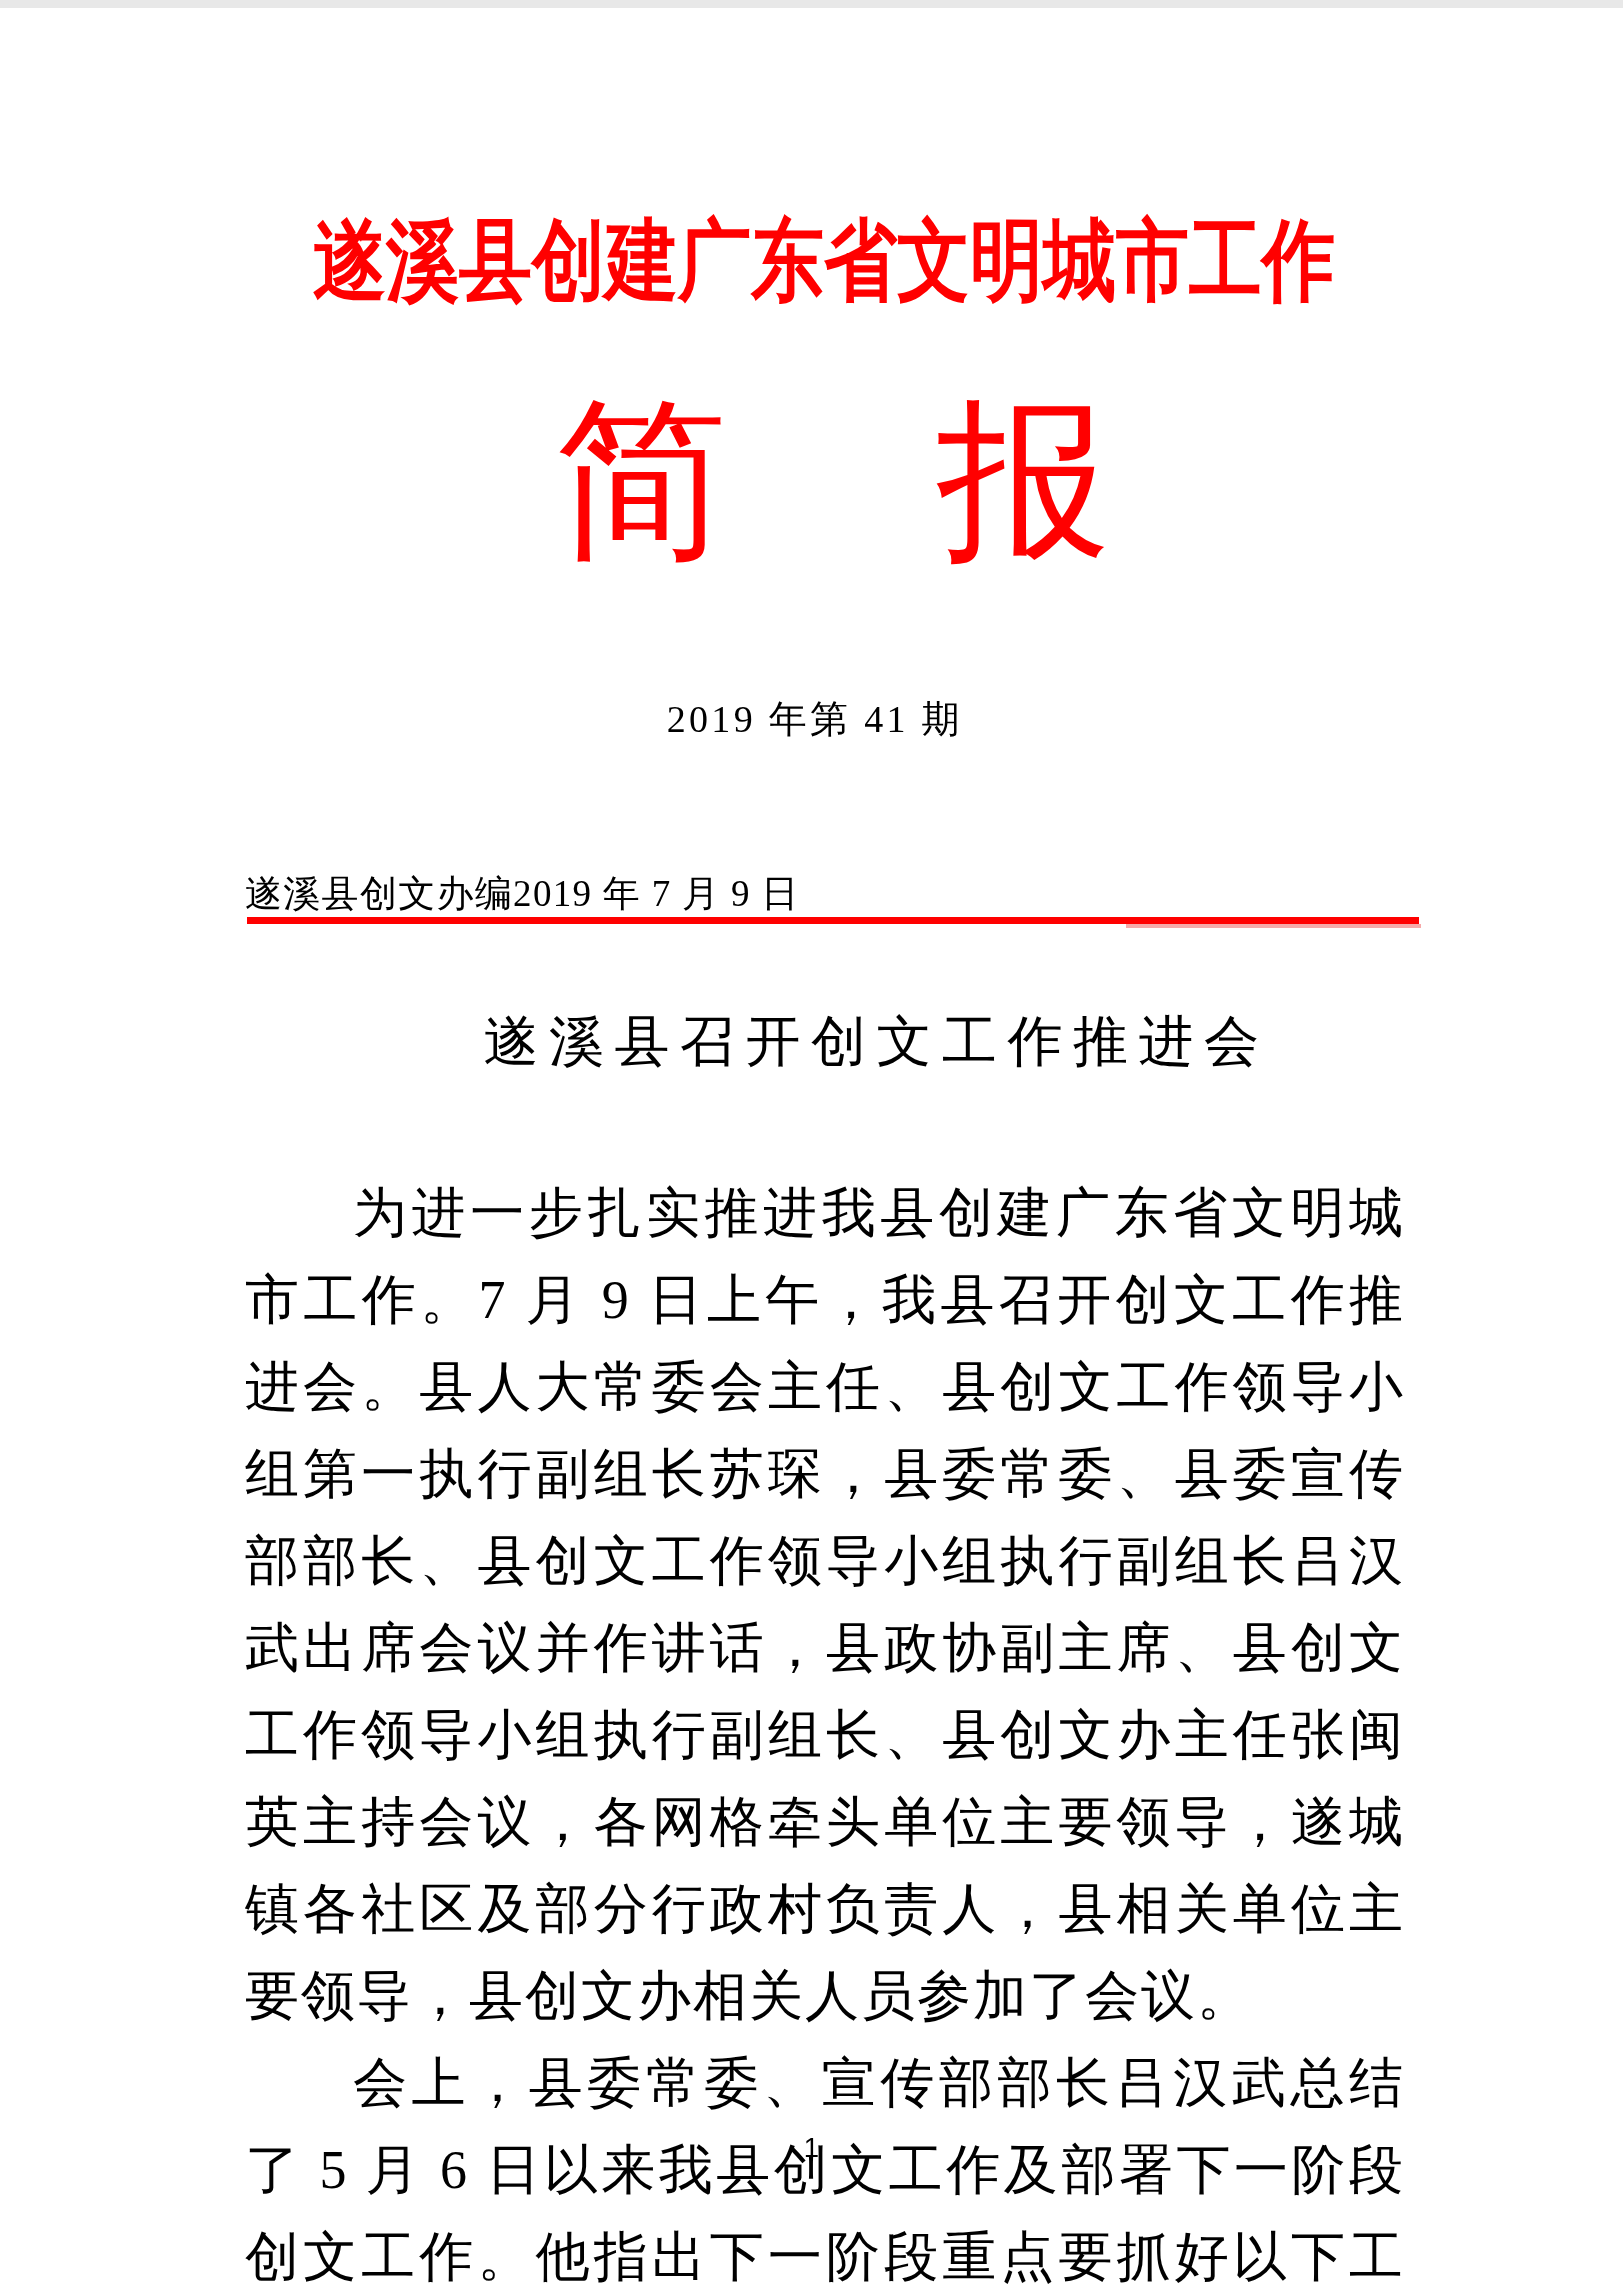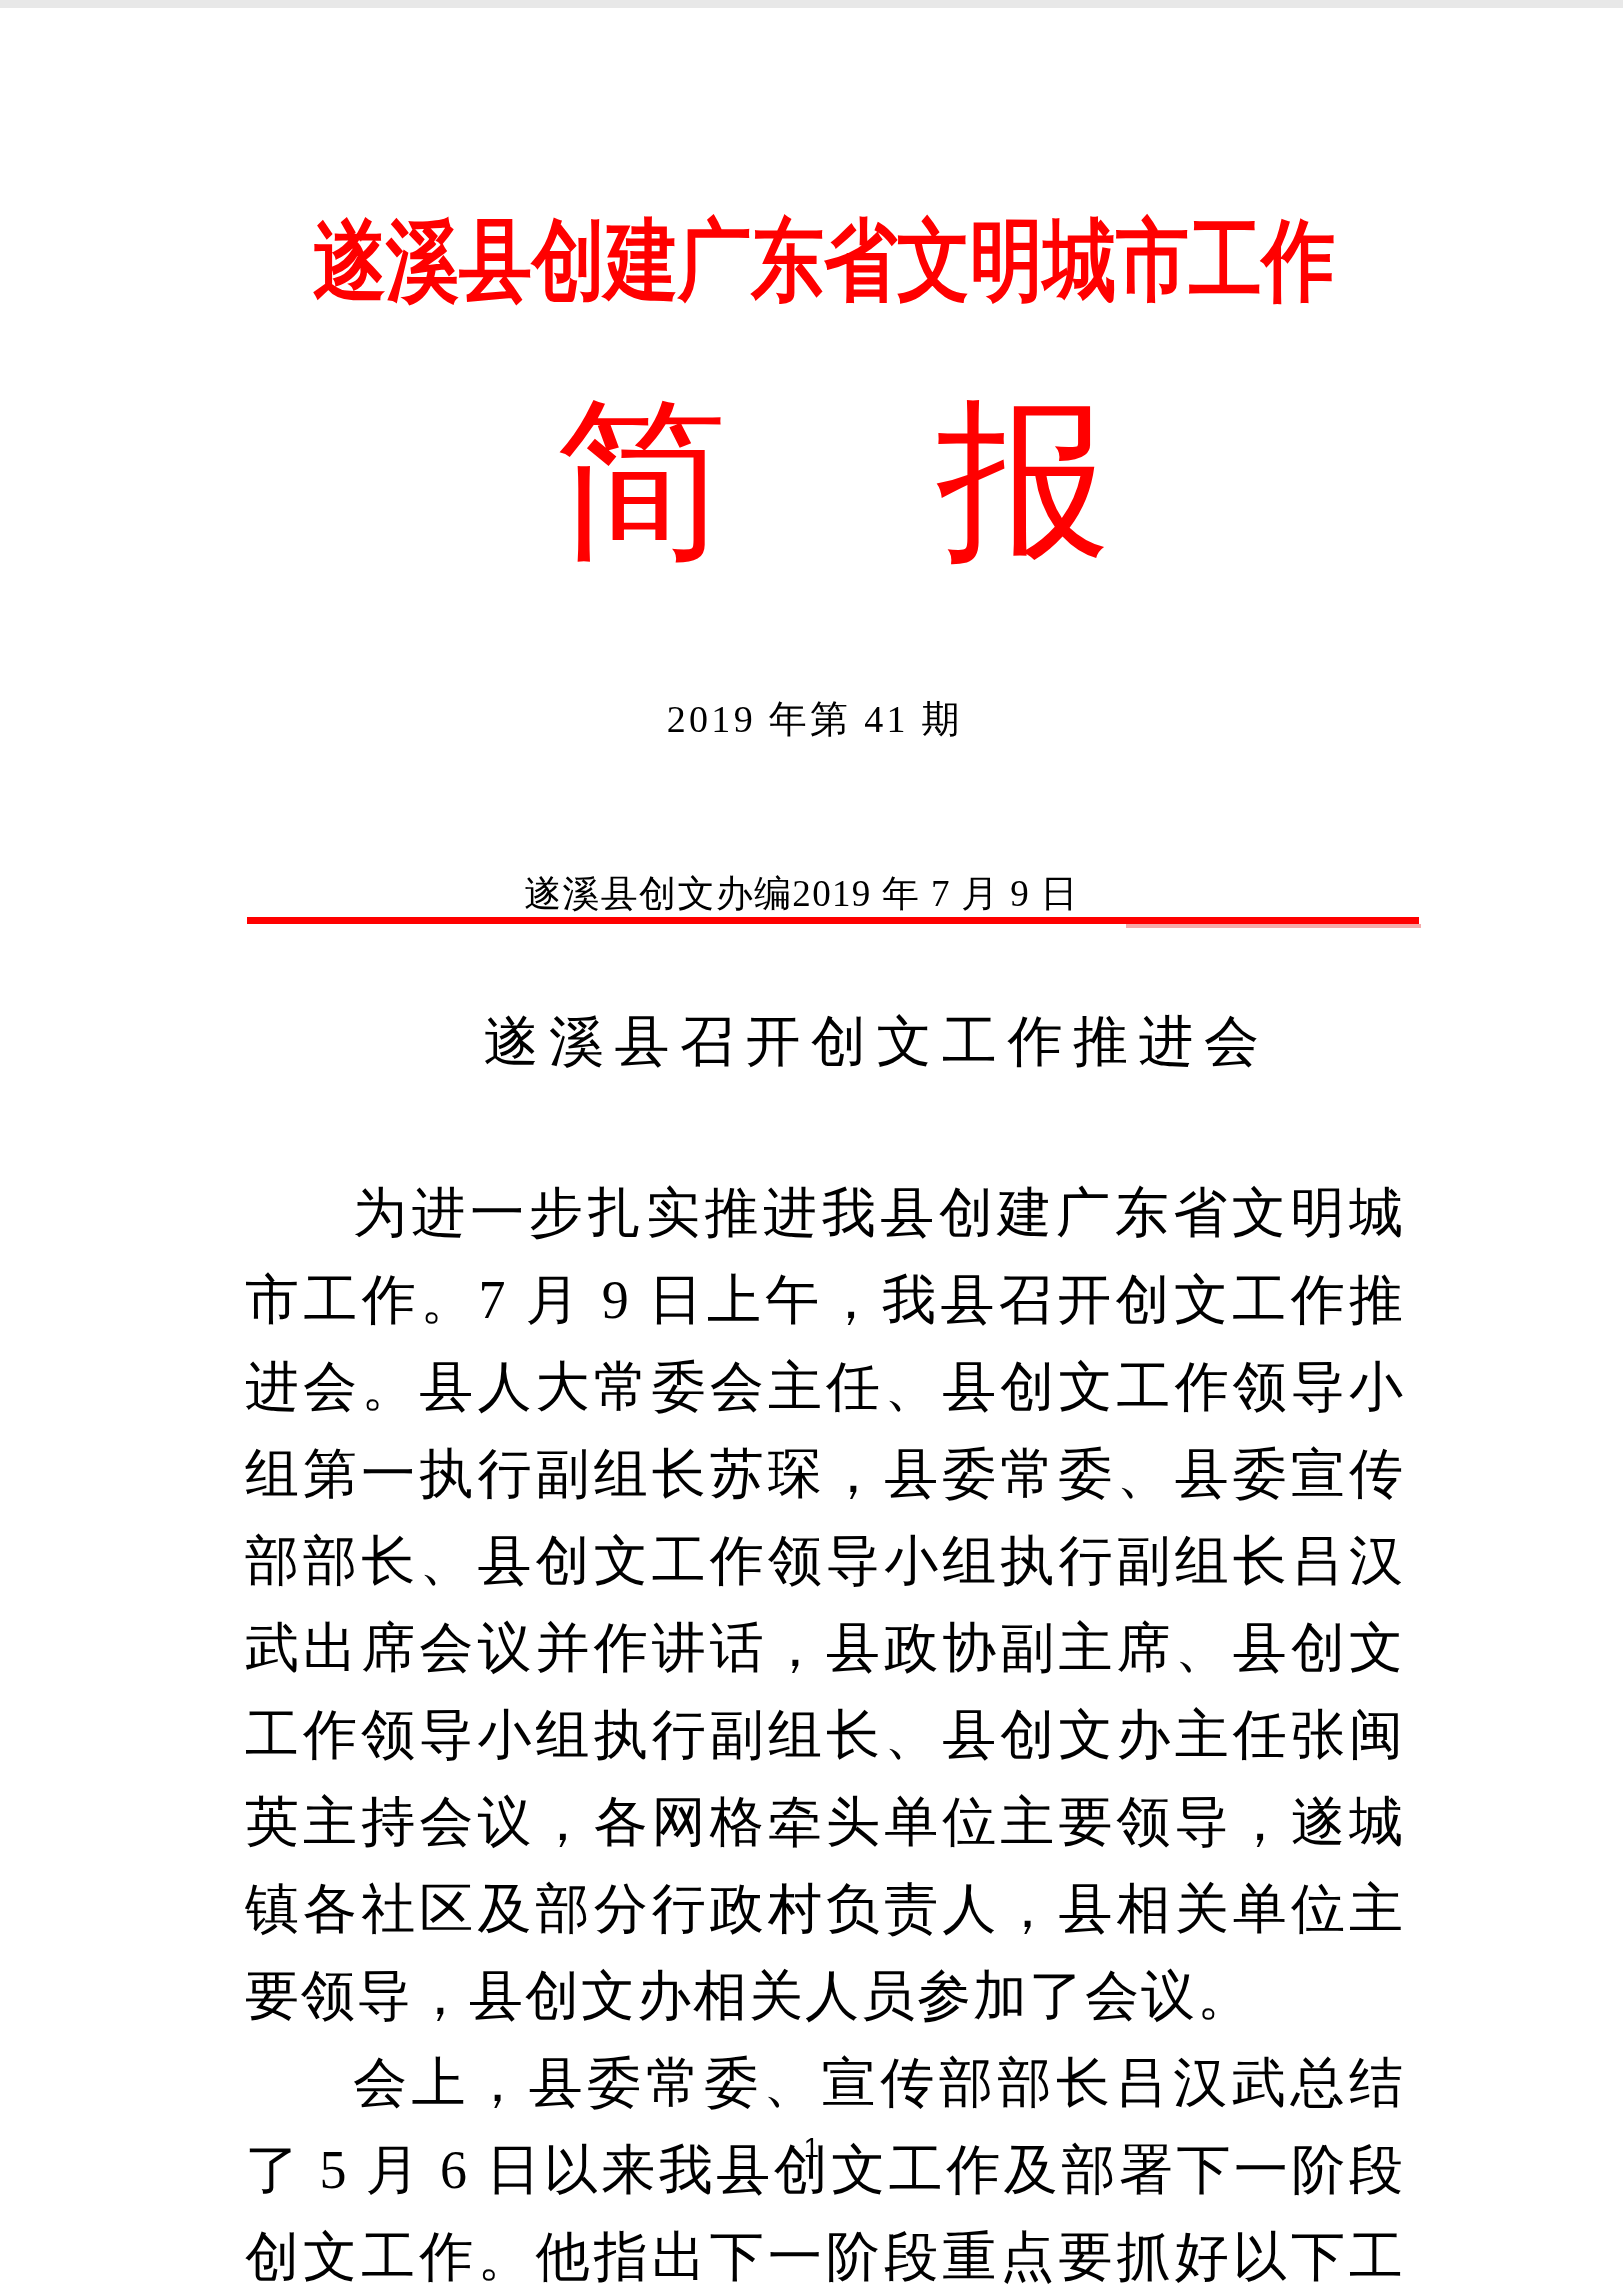--- a/index.html
+++ b/index.html
@@ -60,21 +60,21 @@
     transform: translateX(3.3px);
   }
 
   
   .meta-row {
     position: absolute;
     top: 863px;
     left: 245px;
     width: 1113px;
     display: flex;
-    justify-content: center;
+    justify-content: flex-start;
     align-items: flex-end;
     font-size: 37px;
     line-height: 46px;
     letter-spacing: 1.3px;
     white-space: nowrap;
   }
   .red-rule {
     position: absolute;
     top: 909px;
     left: 247px;

